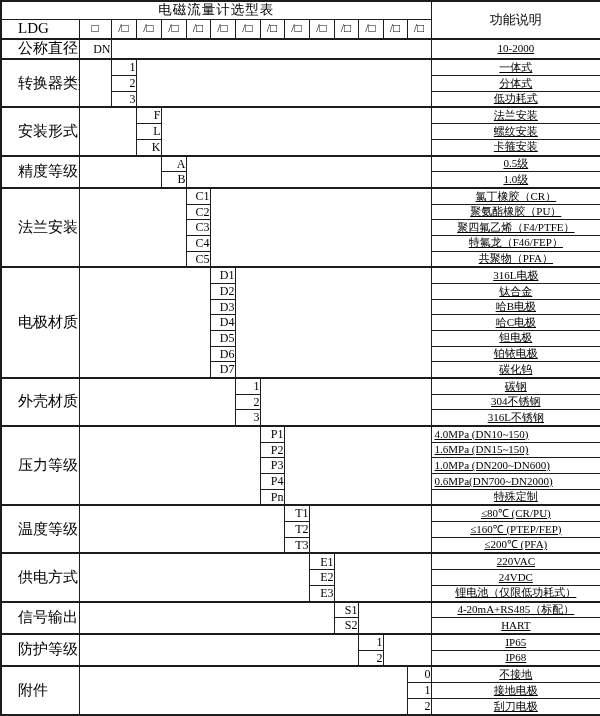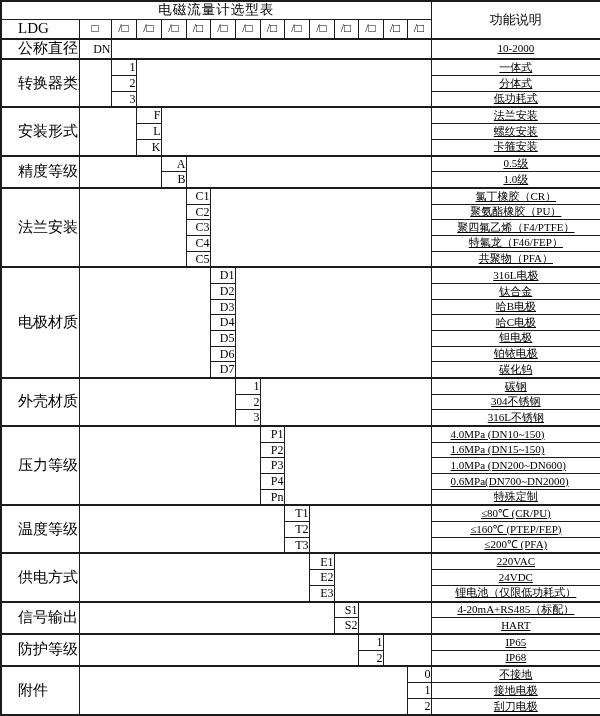--- a/index.html
+++ b/index.html
@@ -24,21 +24,21 @@
   }
   td.bs{border-top-width:2px;}
   table.sel{border:2px solid #1c1c1c;}
   td.title-cell{font-size:13.5px;letter-spacing:1px;}
   td.fn-header{font-size:13px;margin-top:8px;}
   td.cat-label{text-align:left;padding-left:16px;font-size:15px;}
   td.cat-label-center{text-align:left;}
   td.code-cell{font-size:12px;text-align:right;}
   td.slot-cell{font-size:12px;padding:0;}
   td.fn-cell{font-size:11px;text-decoration:underline;}
-  td.fn-left{text-align:left;padding-left:19px;}
+  td.fn-left{text-align:left;padding-left:3px;}
 </style>
 </head>
 <body>
 
 <table class="sel">
   <colgroup>
     <col style="width:78px">
     <col style="width:32px">
     <col style="width:25px">
       <col style="width:25px">

